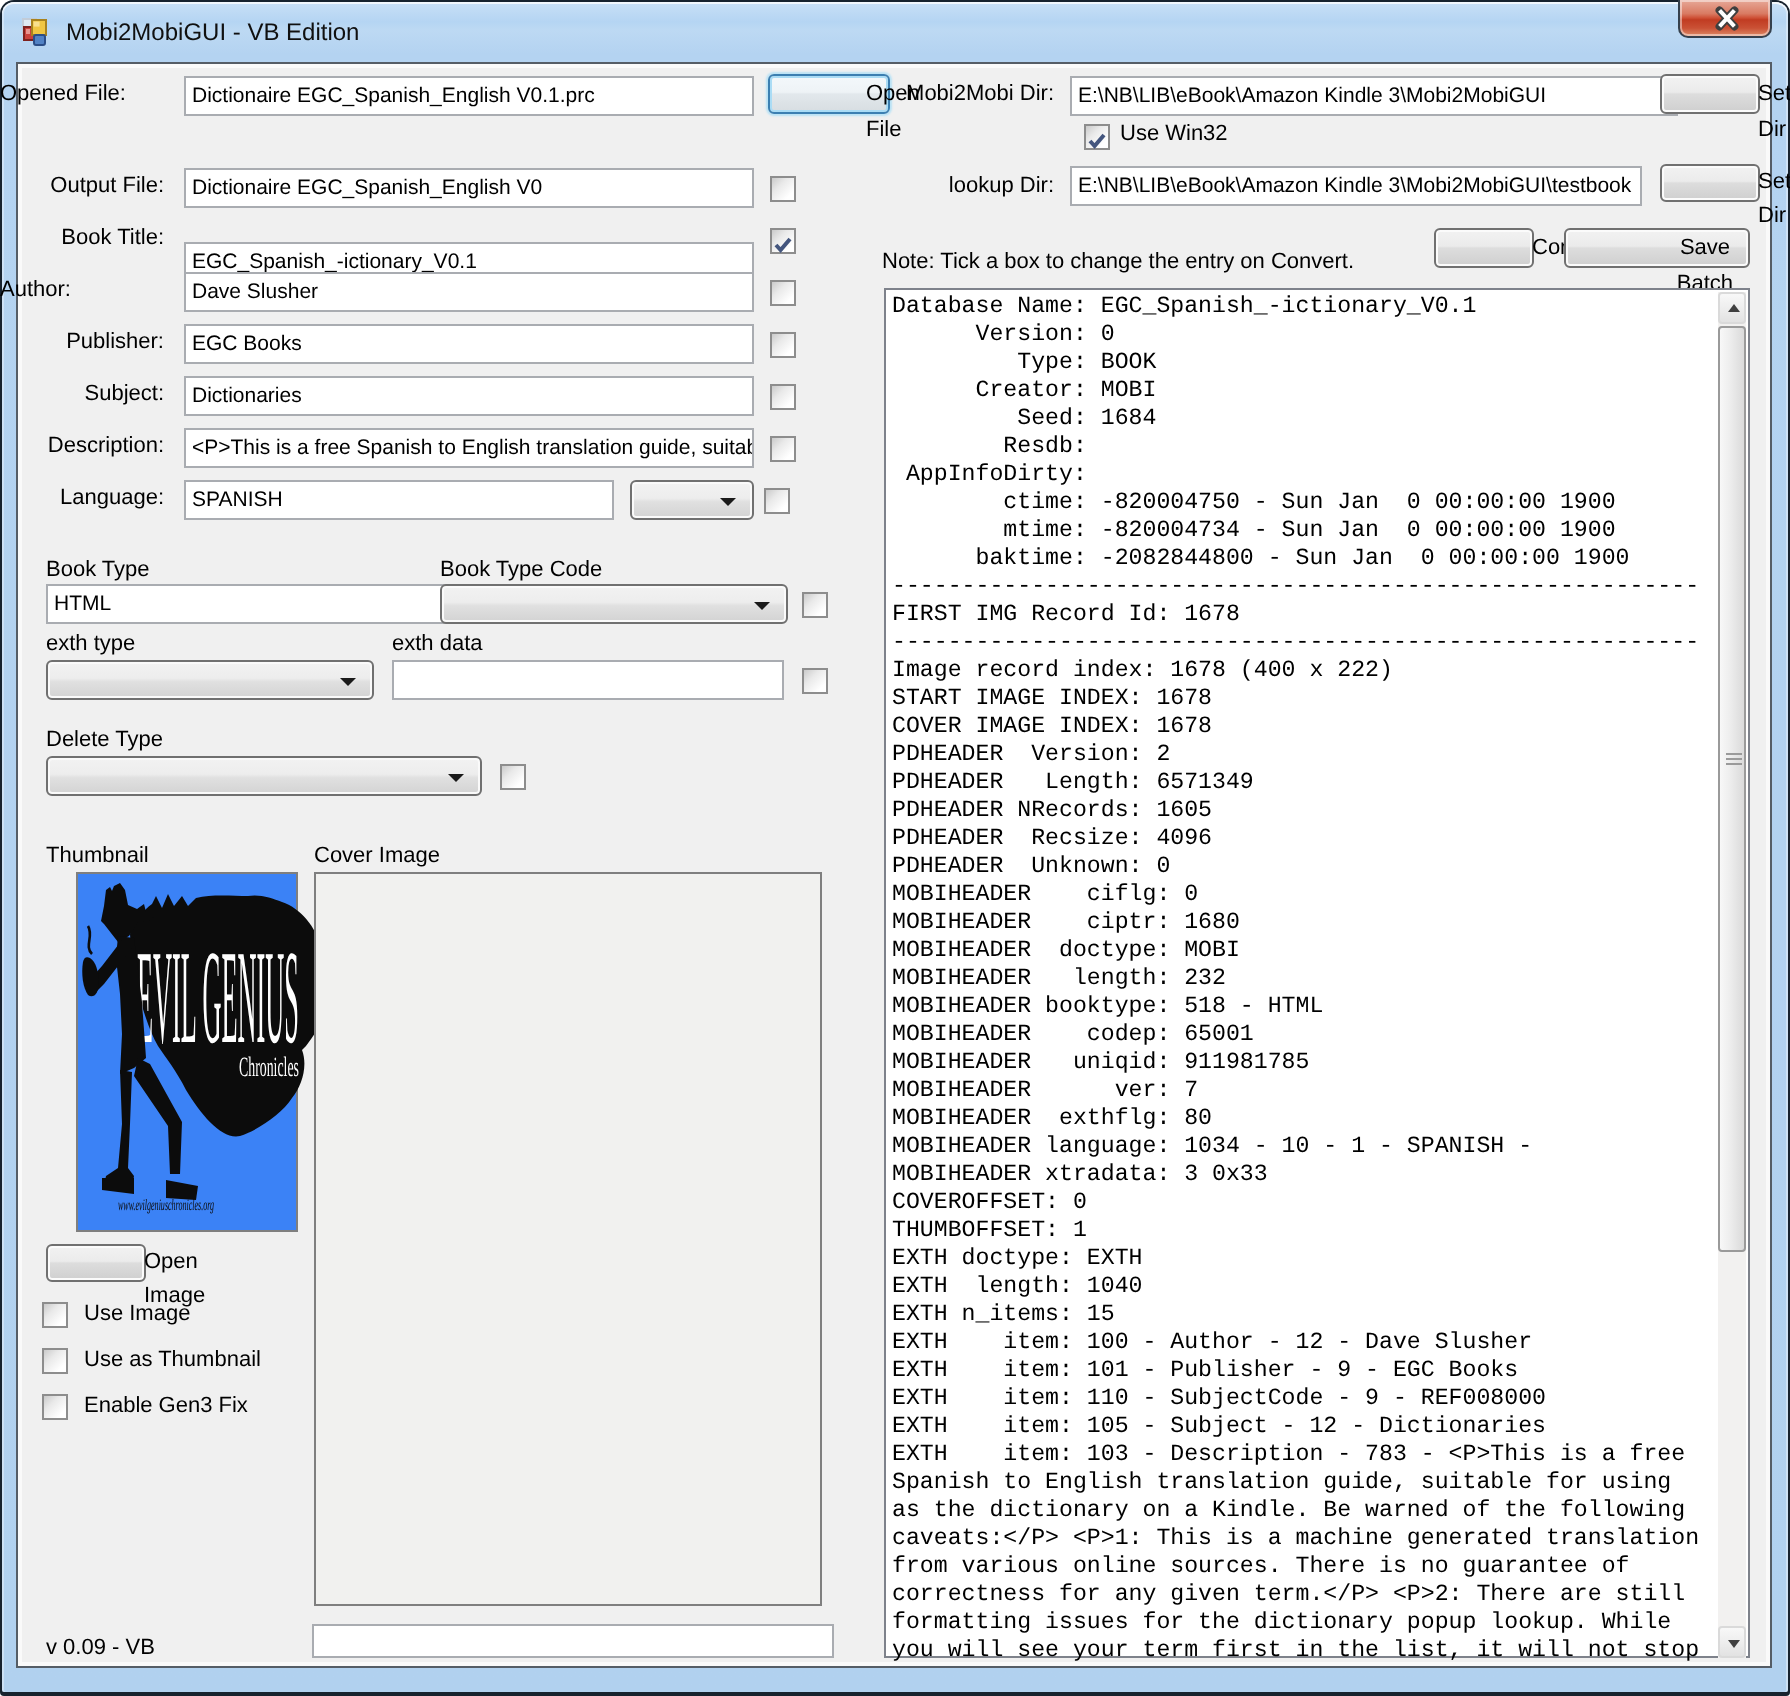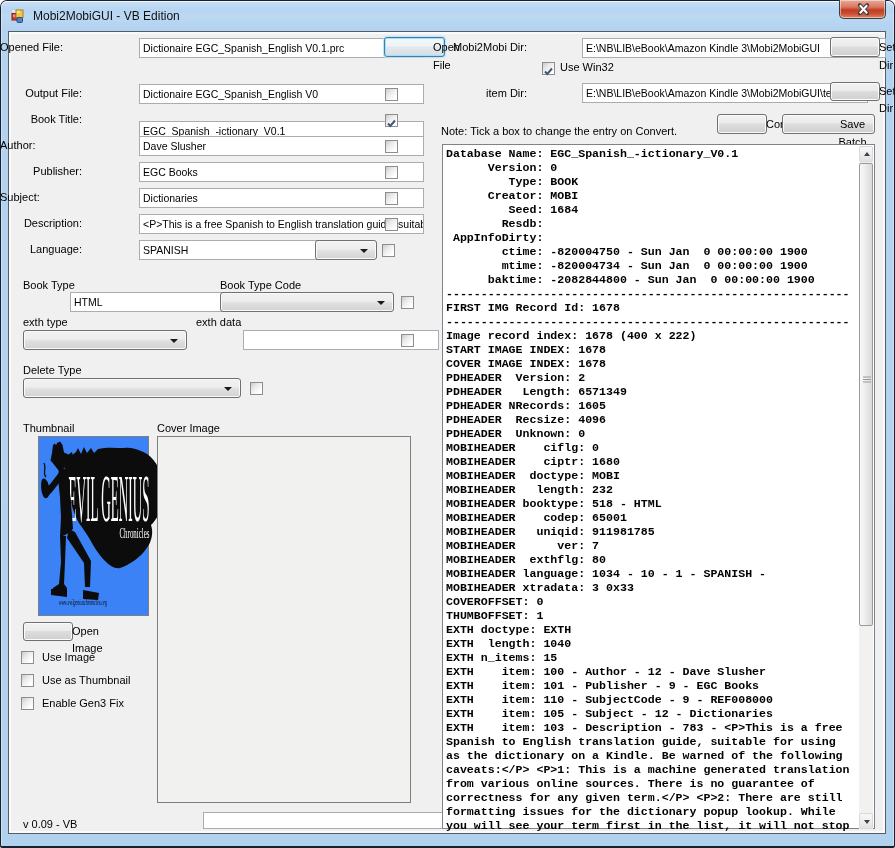--- a/index.html
+++ b/index.html
@@ -16,37 +16,37 @@
   background:#f0f0f0; border:1px solid #555d66;
   box-shadow:inset 0 0 0 2px #fafafa; }
 .appicon { position:absolute; left:11px; top:9px; }
 .title { position:absolute; left:33px; top:9px; font-size:12px; color:#101010; white-space:nowrap; }
 .closebtn { position:absolute; left:839px; top:0px; width:47px; height:19px;
   border:1px solid #35404d; border-top:none; border-radius:0 0 5px 5px;
   background:linear-gradient(180deg,#e7a999 0%,#d97a62 38%,#ce4f35 50%,#c13c22 55%,#ca5135 78%,#dd8a67 100%);
   box-shadow:inset 0 0 0 1px rgba(255,255,255,.45); }
 .lab { position:absolute; font-size:11px; line-height:14px; color:#000; white-space:nowrap; }
 .tb { position:absolute; height:20px; background:#fff; border:1px solid #a9acb1;
-  font-size:10.5px; line-height:17px; padding-top:1px; padding-left:3px; white-space:nowrap; overflow:hidden; color:#000;margin-left:47px; }
+  font-size:10.5px; line-height:17px; padding-top:1px; padding-left:3px; white-space:nowrap; overflow:hidden; color:#000; }
 .btn { position:absolute; height:20px; border:1px solid #707070; border-radius:3px;
   background:linear-gradient(180deg,#f2f2f2 0%,#ebebeb 45%,#dddddd 50%,#cfcfcf 100%);
   box-shadow:inset 0 0 0 1px #fbfbfb;
   font-size:11px; color:#000; text-align:center; line-height:18px;padding-left:48px; }
 .btnfocus { border-color:#3c7fb1; box-shadow:inset 0 0 0 1px #aadcf5, 0 0 1px 1px #b9e2f5;
   background:linear-gradient(180deg,#f3f8fb 0%,#eef3f6 45%,#e2e8ec 50%,#d7dde1 100%); }
 .cb { position:absolute; width:13px; height:13px; border:1px solid #8d8d8d;
   background:linear-gradient(135deg,#cacaca 0%,#e9e9e9 35%,#ffffff 80%); }
 .combo { position:absolute; height:20px; border:1px solid #707070; border-radius:3px;
   background:linear-gradient(180deg,#f2f2f2 0%,#ededed 45%,#e0e0e0 55%,#d3d3d3 100%);
   box-shadow:inset 0 0 0 1px #fafafa; }
 .combo:after { content:""; position:absolute; right:8px; top:8px; width:0; height:0;
   border-left:4px solid transparent; border-right:4px solid transparent; border-top:4px solid #1a1a1a; }
 .picbox { position:absolute; border:1px solid #7f7f7f; }
 .ta { position:absolute; left:442px; top:144px; width:433px; height:685px;
-  background:#fff; border:1px solid #7e828b;font-weight:bold; }
+  background:#fff; border:1px solid #7e828b; }
 .ta pre { font-family:"Liberation Mono",monospace; font-size:11.6px; line-height:14px;
   color:#000; padding:2px 0 0 3px; letter-spacing:0px; }
 .sb { position:absolute; right:0px; top:0px; width:14px; height:683px; background:#f2f1f0; }
 .sbbtn { position:absolute; left:0; width:14px; height:16px;
   background:linear-gradient(180deg,#f8f8f8,#eeeeee 50%,#e2e2e2); border:1px solid #dadada; border-radius:2px; }
 .sbthumb { position:absolute; left:0px; top:17px; width:14px; height:463px;
   background:linear-gradient(90deg,#f8f8f8,#eeeeee 40%,#dadada); border:1px solid #9a9a9a; border-radius:2px; }
 .arrow { position:absolute; left:3px; width:0; height:0; }
 </style>
 </head>
@@ -68,21 +68,21 @@
   <path d="M19.8 5.2 L27.2 13.2 M27.2 5.2 L19.8 13.2" stroke="#ffffff" stroke-width="2.0" stroke-linecap="butt"></path>
 </svg>
 </div>
 <div class="client"></div>
 
 <div class="lab" style="left:0px;top:40px;width:82px;text-align:left">Opened File:</div>
 <div class="lab" style="left:0px;top:86px;width:82px;text-align:right">Output File:</div>
 <div class="lab" style="left:0px;top:112px;width:82px;text-align:right">Book Title:</div>
 <div class="lab" style="left:0px;top:138px;width:82px;">Author:</div>
 <div class="lab" style="left:0px;top:164px;width:82px;text-align:right">Publisher:</div>
-<div class="lab" style="left:0px;top:190px;width:82px;">Subject:</div>
+<div class="lab" style="left:0px;top:190px;width:82px;text-align:right">Subject:</div>
 <div class="lab" style="left:0px;top:216px;width:82px;text-align:right">Description:</div>
 <div class="lab" style="left:0px;top:242px;width:82px;text-align:right">Language:</div>
 
 <div class="tb" style="left:92px;top:38px;width:285px">Dictionaire EGC_Spanish_English V0.1.prc</div>
 <div class="btn btnfocus" style="left:384px;top:37px;width:61px">Open File</div>
 <div class="tb" style="left:92px;top:84px;width:285px">Dictionaire EGC_Spanish_English V0</div>
 <div class="cb" style="left:385px;top:88px"></div>
 <div class="tb" style="left:92px;top:121px;width:285px">EGC_Spanish_-ictionary_V0.1</div>
 <div class="cb" style="left:385px;top:114px"><svg width="11" height="11" viewBox="0 0 11 11">
       <path d="M2 5.5 L4.3 8 L9 2.5" fill="none" stroke="#44567e" stroke-width="2"></path>
@@ -144,21 +144,21 @@
 <div class="lab" style="left:23px;top:817px">v 0.09 - VB</div>
 <div class="tb" style="left:156px;top:812px;width:261px;height:17px"></div>
 
 <div class="lab" style="left:440px;top:40px;width:87px;text-align:right">Mobi2Mobi Dir:</div>
 <div class="tb" style="left:535px;top:38px;width:304px">E:\NB\LIB\eBook\Amazon Kindle 3\Mobi2MobiGUI</div>
 <div class="btn" style="left:830px;top:37px;width:47px">Set Dir</div>
 <div class="cb" style="left:542px;top:62px"><svg width="11" height="11" viewBox="0 0 11 11">
       <path d="M2 5.5 L4.3 8 L9 2.5" fill="none" stroke="#44567e" stroke-width="2"></path>
     </svg></div>
 <div class="lab" style="left:560px;top:60px">Use Win32</div>
-<div class="lab" style="left:440px;top:86px;width:87px;text-align:right">item Dir:</div>
+<div class="lab" style="left:440px;top:86px;width:87px;text-align:right">lookup Dir:</div>
 <div class="tb" style="left:535px;top:83px;width:286px">E:\NB\LIB\eBook\Amazon Kindle 3\Mobi2MobiGUI\testbook</div>
 <div class="btn" style="left:830px;top:82px;width:47px;height:19px;line-height:17px">Set Dir</div>
 <div class="btn" style="left:717px;top:114px;width:44px">Convert</div>
 <div class="btn" style="left:782px;top:114px;width:93px">Save Batch File</div>
 <div class="lab" style="left:441px;top:124px">Note: Tick a box to change the entry on Convert.</div>
 
 <div class="ta">
 <pre>Database Name: EGC_Spanish_-ictionary_V0.1
       Version: 0
          Type: BOOK

